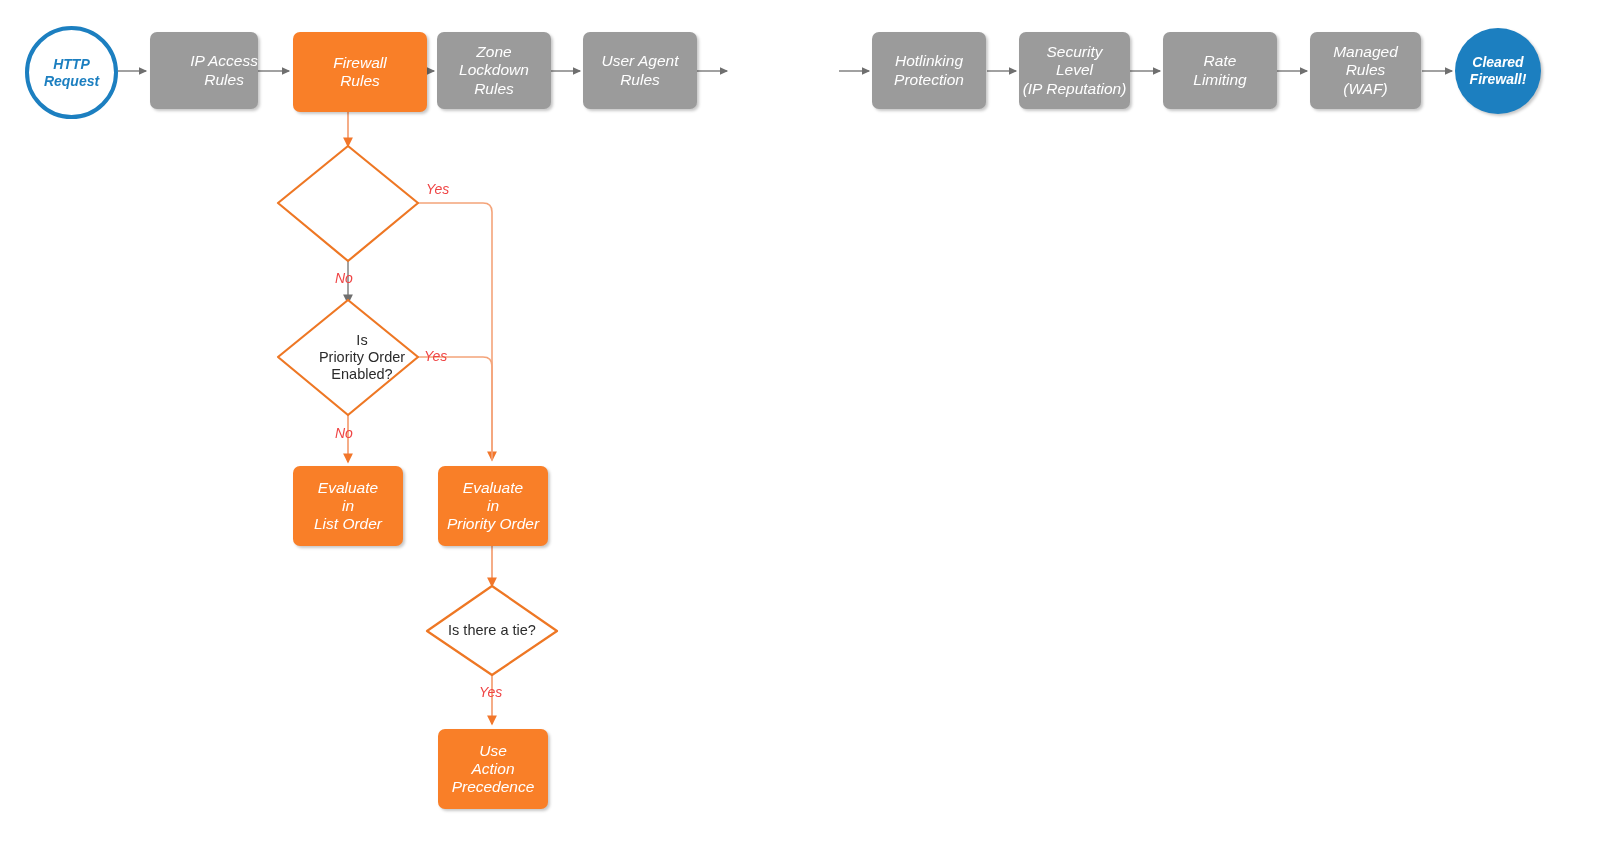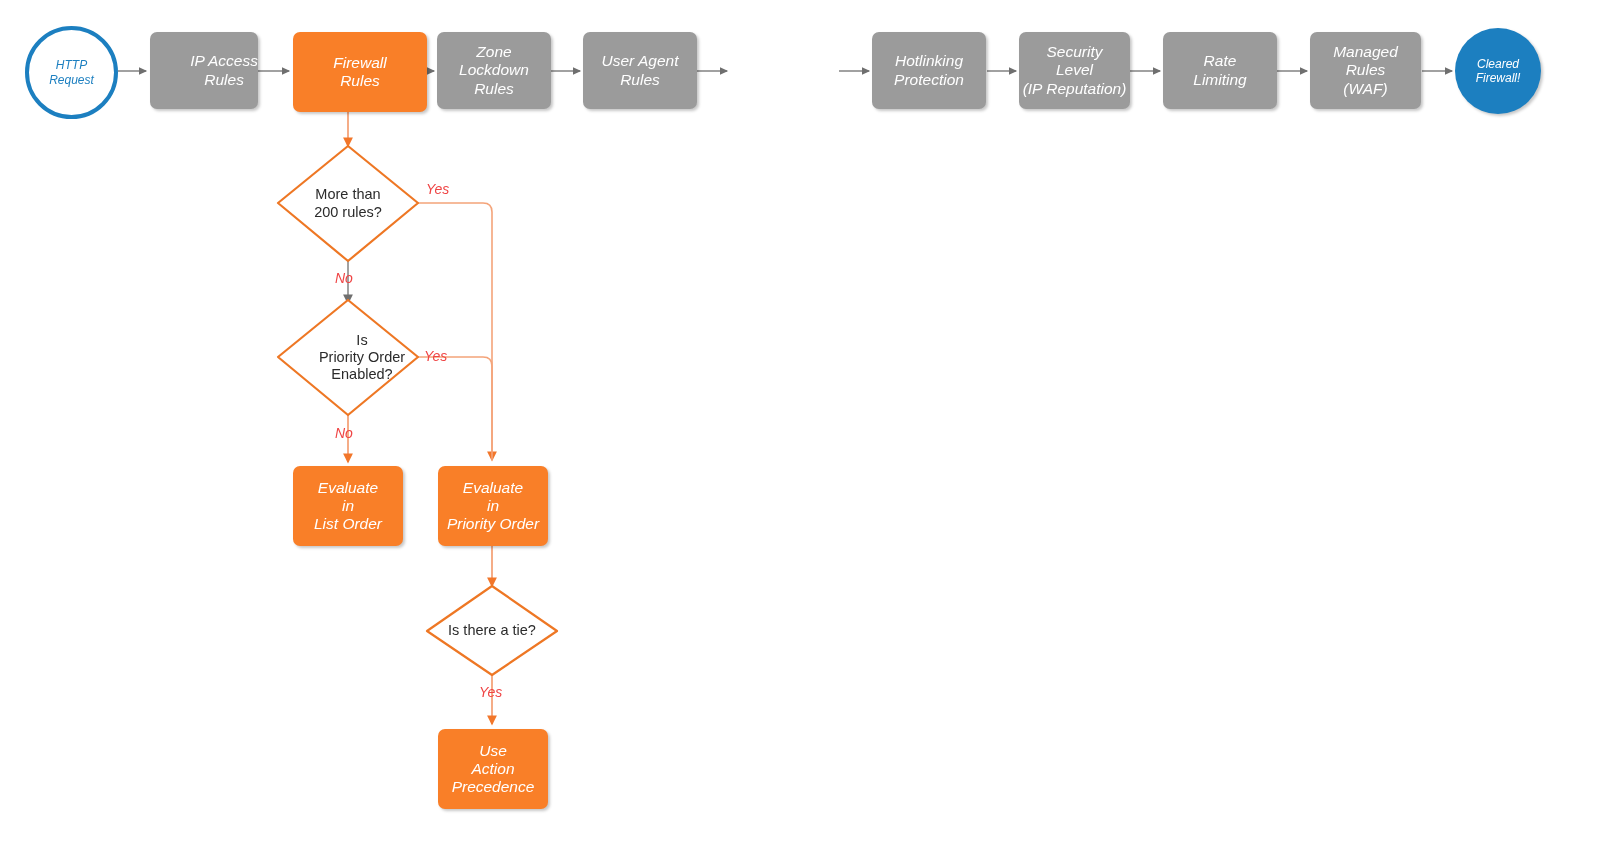--- a/index.html
+++ b/index.html
@@ -53,22 +53,22 @@
     background: #9b9b9b;
   }
   .proc.orange {
     background: #f97f28;
   }
 
   
   .term {
     border-radius: 50%;
     font-style: italic;
-    font-weight: normal;
-    font-size: 12px;
+    font-weight: bold;
+    font-size: 14px;
   }
   .term.outline {
     background: #ffffff;
     border: 4px solid #1c7fc0;
     color: #1c7fc0;
   }
   .term.filled {
     background: #1c7fc0;
     color: #ffffff;
     box-shadow: 2px 2px 3px rgba(0,0,0,0.22);
@@ -204,24 +204,20 @@
     <span class="lbl">Managed
 Rules
 (WAF)</span>
   </div>
 
   <div class="node term filled" style="left:1455px; top:28px; width:86px; height:86px;">
     <span class="lbl">Cleared
 Firewall!</span>
   </div>
 
-  <div class="node decision" style="left:278px; top:146px; width:140px; height:115px;">
-    <span class="lbl">More than
-200 rules?</span>
-  </div>
 
   <div class="node decision" style="left:292px; top:300px; width:140px; height:115px;justify-content:center;">
     <span class="lbl">Is
 Priority Order
 Enabled?</span>
   </div>
 
   <div class="node decision" style="left:427px; top:586px; width:130px; height:89px;">
     <span class="lbl">Is there a tie?</span>
   </div>

